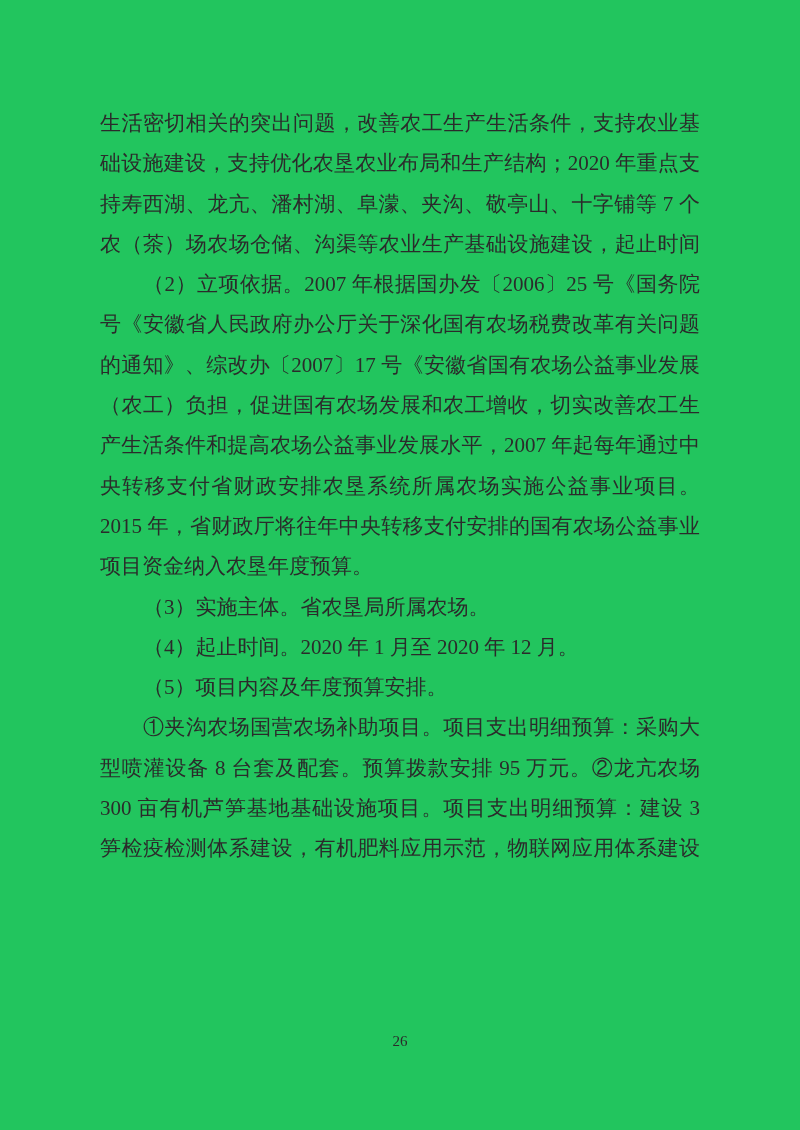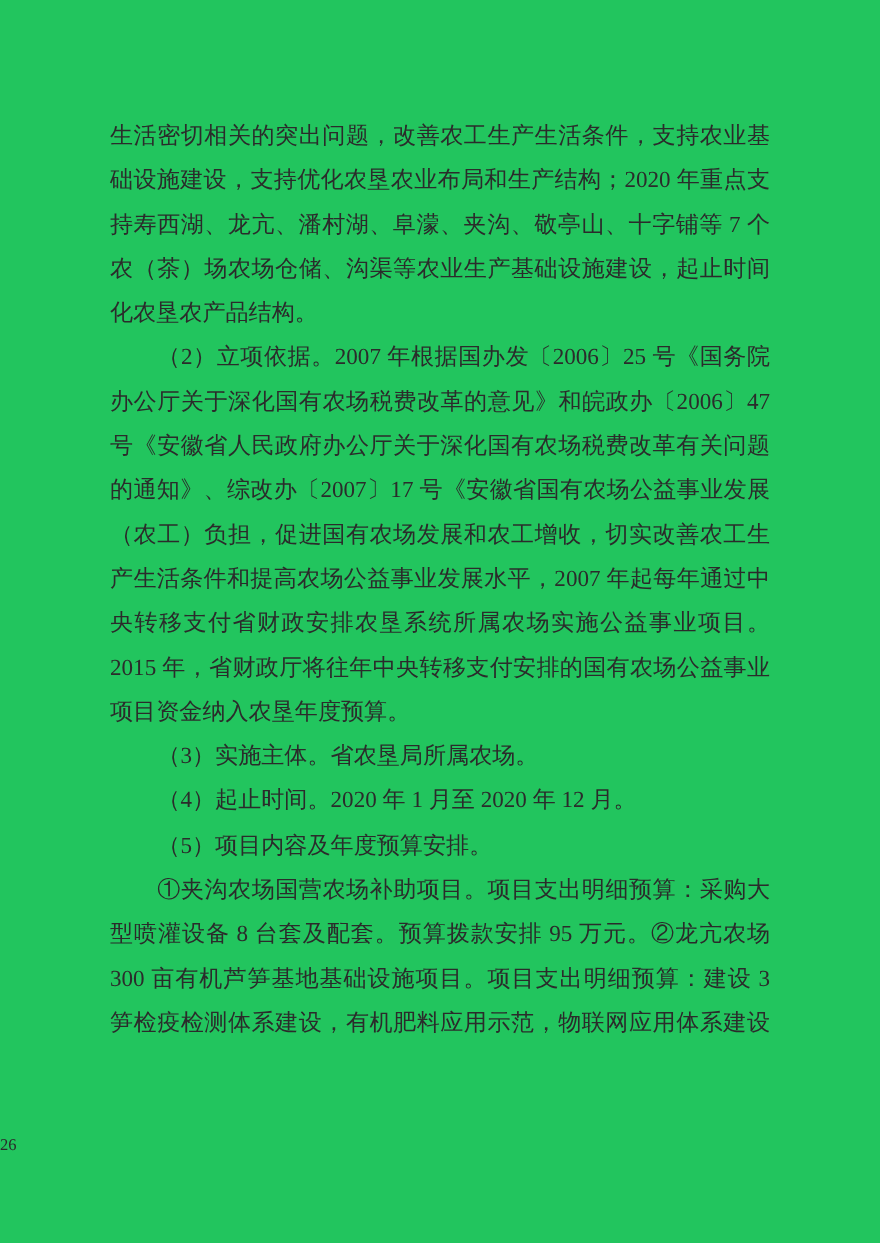--- a/index.html
+++ b/index.html
@@ -34,36 +34,35 @@
     text-align-last: justify;
   }
   .line.indent {
     text-indent: 43px;
   }
   .footer {
     position: absolute;
     top: 1033px;
     left: 0;
     width: 800px;
+    text-align: center;
     font-size: 15px;
     color: #2b2b2b;
   }
 </style>
 </head>
 <body>
 
 <div class="page">
   <div class="content" id="content">
       <div class="line just">生活密切相关的突出问题，改善农工生产生活条件，支持农业基</div>
       <div class="line just">础设施建设，支持优化农垦农业布局和生产结构；2020 年重点支</div>
       <div class="line just">持寿西湖、龙亢、潘村湖、阜濛、夹沟、敬亭山、十字铺等 7 个</div>
       <div class="line just">农（茶）场农场仓储、沟渠等农业生产基础设施建设，起止时间</div>
-      <div class="line">化农垦农产品结构。</div>
       <div class="line just indent">（2）立项依据。2007 年根据国办发〔2006〕25 号《国务院</div>
-      <div class="line just">办公厅关于深化国有农场税费改革的意见》和皖政办〔2006〕47</div>
       <div class="line just">号《安徽省人民政府办公厅关于深化国有农场税费改革有关问题</div>
       <div class="line just">的通知》、综改办〔2007〕17 号《安徽省国有农场公益事业发展</div>
       <div class="line just">（农工）负担，促进国有农场发展和农工增收，切实改善农工生</div>
       <div class="line just">产生活条件和提高农场公益事业发展水平，2007 年起每年通过中</div>
       <div class="line just">央转移支付省财政安排农垦系统所属农场实施公益事业项目。</div>
       <div class="line just">2015 年，省财政厅将往年中央转移支付安排的国有农场公益事业</div>
       <div class="line">项目资金纳入农垦年度预算。</div>
       <div class="line indent">（3）实施主体。省农垦局所属农场。</div>
       <div class="line indent">（4）起止时间。2020 年 1 月至 2020 年 12 月。</div>
       <div class="line indent">（5）项目内容及年度预算安排。</div>

